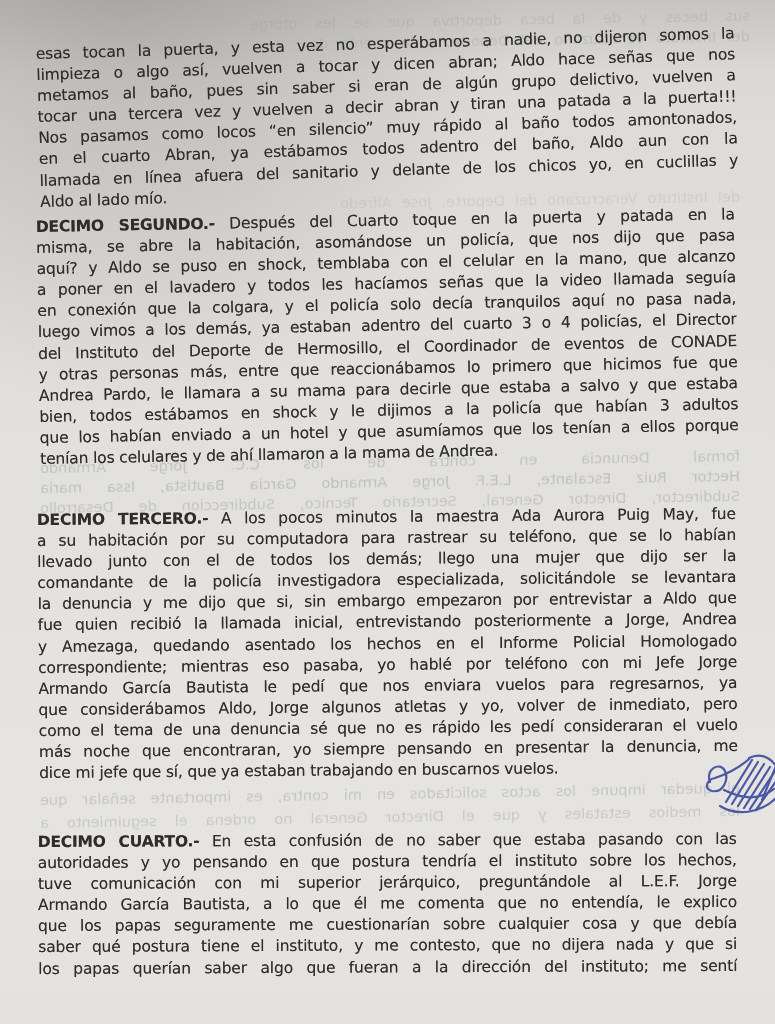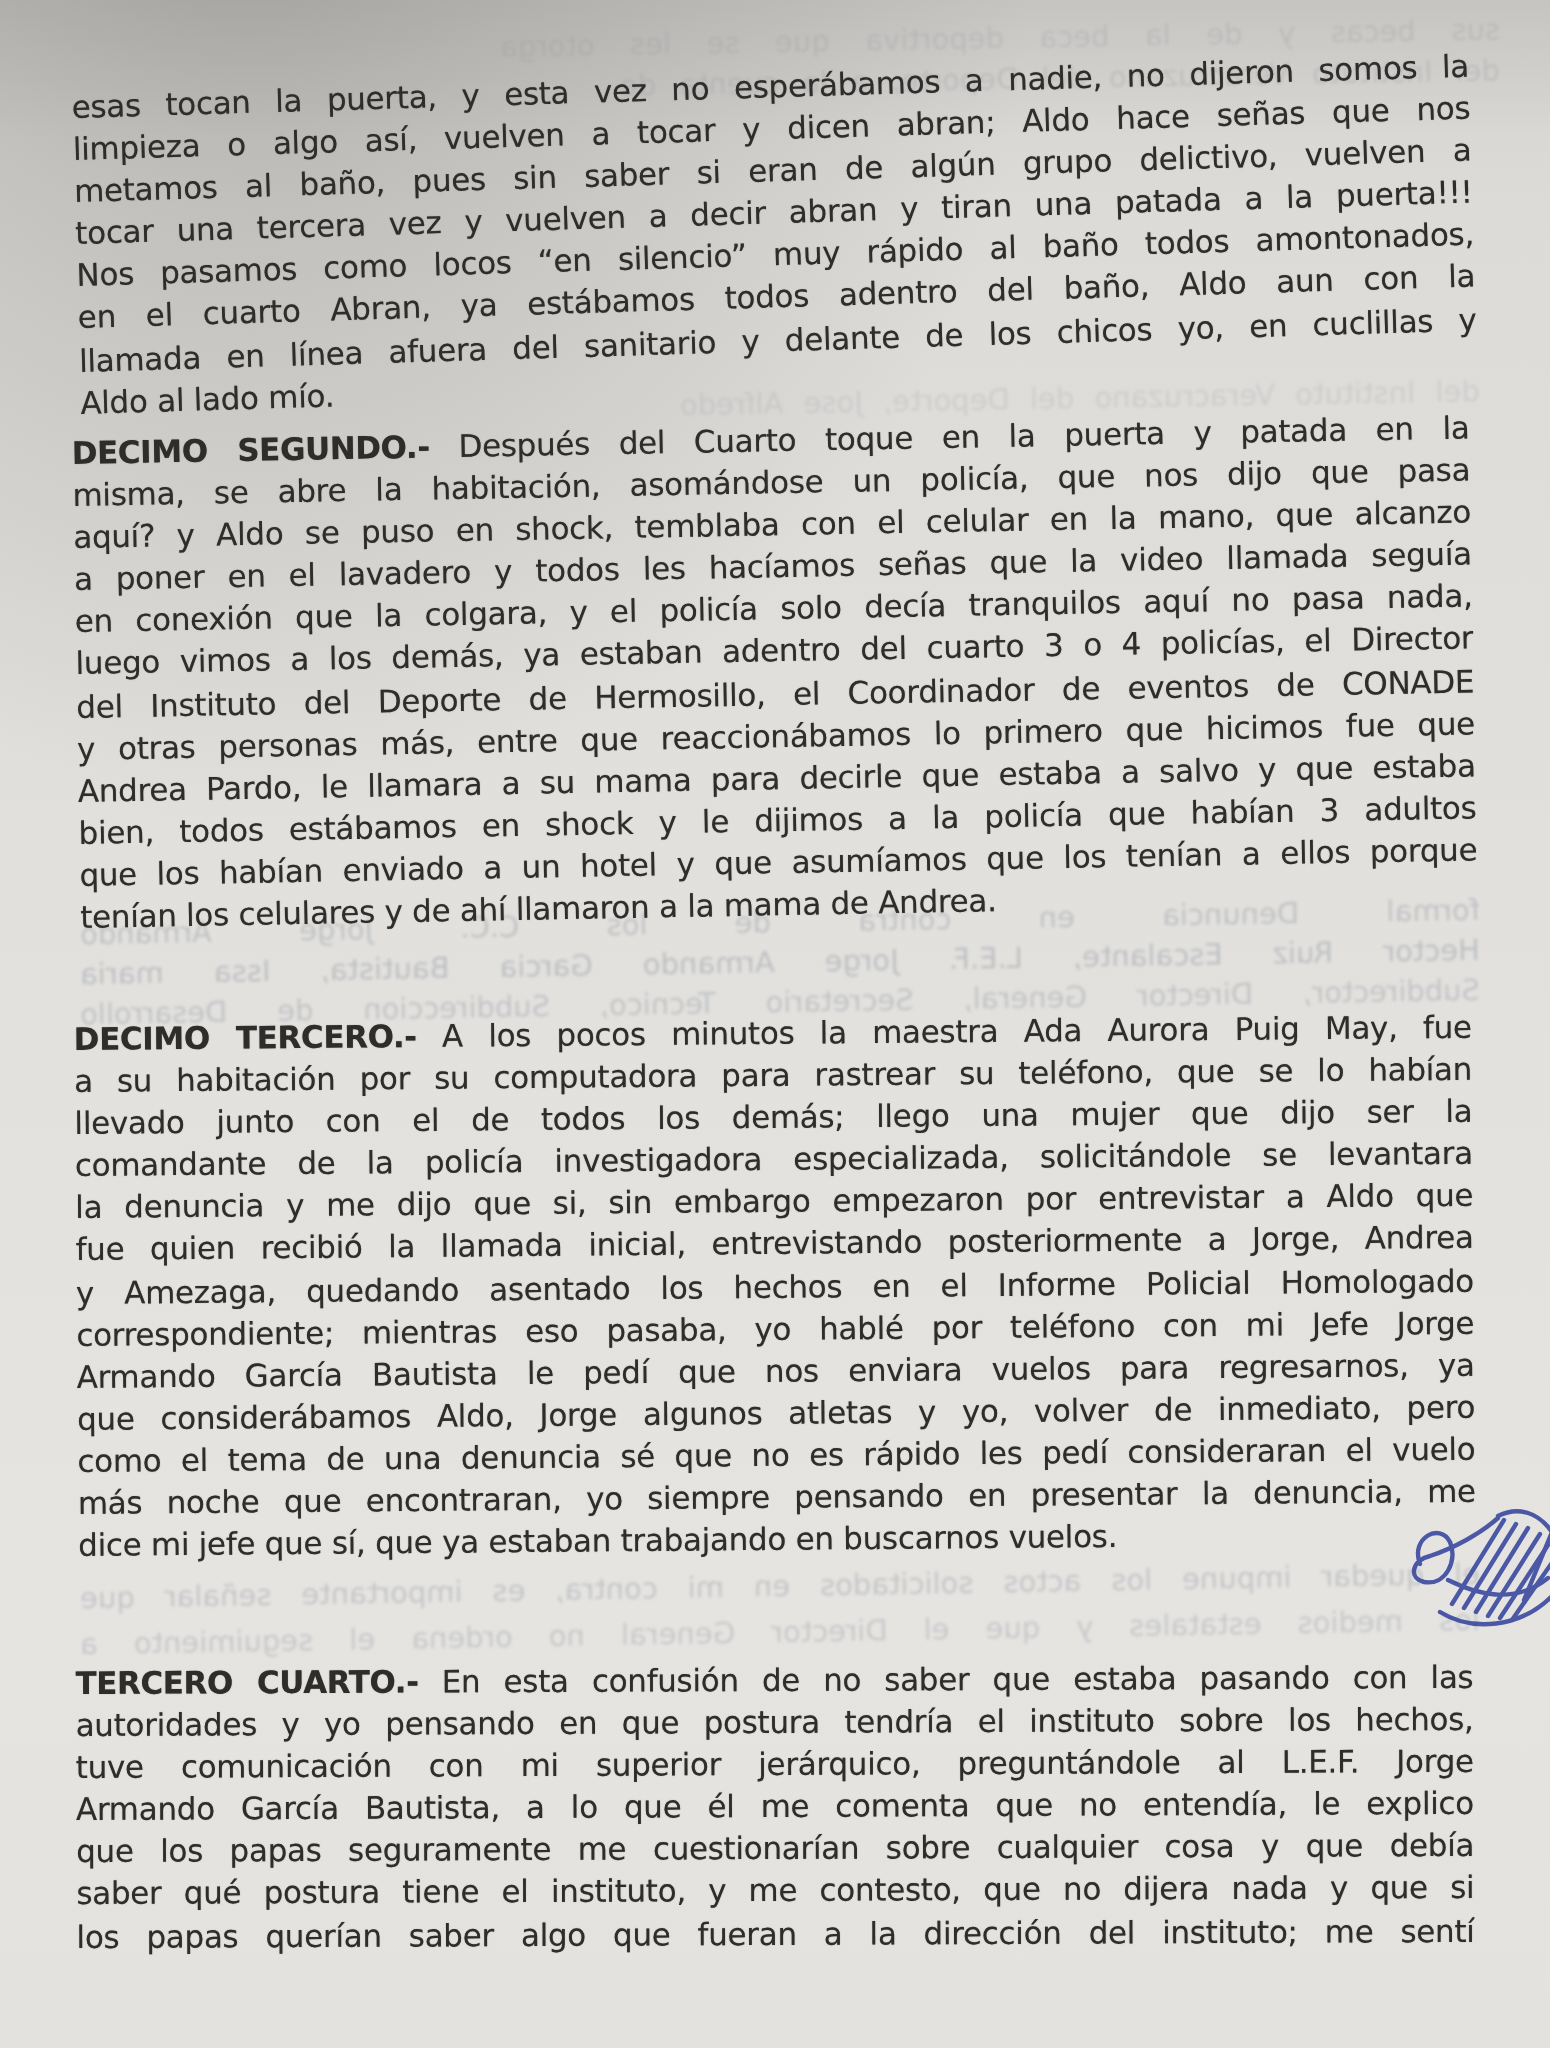--- a/index.html
+++ b/index.html
@@ -110,21 +110,21 @@
         <div class="line">fue quien recibió la llamada inicial, entrevistando posteriormente a Jorge, Andrea</div>
         <div class="line">y Amezaga, quedando asentado los hechos en el Informe Policial Homologado</div>
         <div class="line">correspondiente; mientras eso pasaba, yo hablé por teléfono con mi Jefe Jorge</div>
         <div class="line">Armando García Bautista le pedí que nos enviara vuelos para regresarnos, ya</div>
         <div class="line">que considerábamos Aldo, Jorge algunos atletas y yo, volver de inmediato, pero</div>
         <div class="line">como el tema de una denuncia sé que no es rápido les pedí consideraran el vuelo</div>
         <div class="line">más noche que encontraran, yo siempre pensando en presentar la denuncia, me</div>
         <div class="line flush">dice mi jefe que sí, que ya estaban trabajando en buscarnos vuelos.</div>
       </section>
     <section class="para r4">
-        <div class="line"><b>TERCERO CUARTO.-</b> En esta confusión de no saber que estaba pasando con las</div>
+        <div class="line"><b>DECIMO CUARTO.-</b> En esta confusión de no saber que estaba pasando con las</div>
         <div class="line">autoridades y yo pensando en que postura tendría el instituto sobre los hechos,</div>
         <div class="line">tuve comunicación con mi superior jerárquico, preguntándole al L.E.F. Jorge</div>
         <div class="line">Armando García Bautista, a lo que él me comenta que no entendía, le explico</div>
         <div class="line">que los papas seguramente me cuestionarían sobre cualquier cosa y que debía</div>
         <div class="line">saber qué postura tiene el instituto, y me contesto, que no dijera nada y que si</div>
         <div class="line">los papas querían saber algo que fueran a la dirección del instituto; me sentí</div>
       </section>
   </div>
 
   <svg class="signature" width="86" height="74" viewBox="0 0 86 74">

